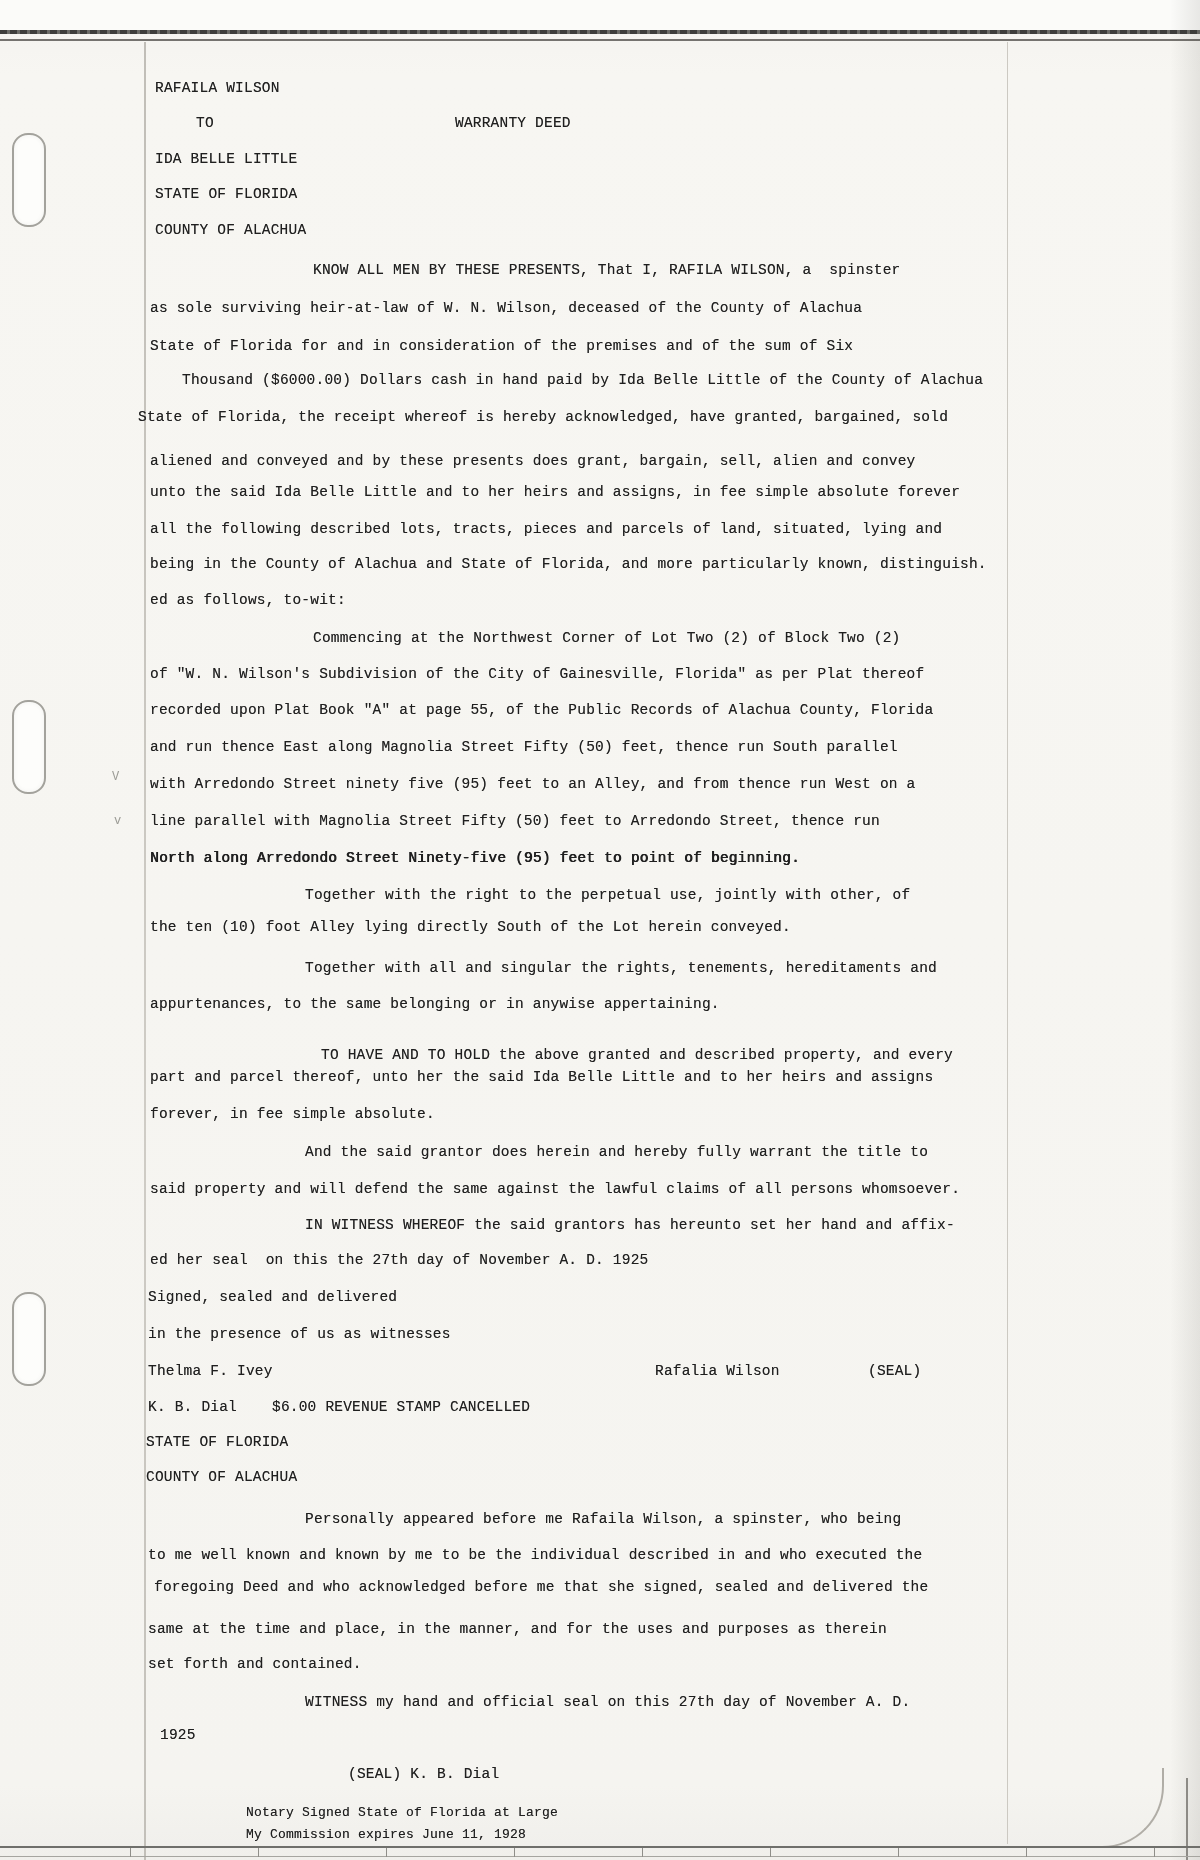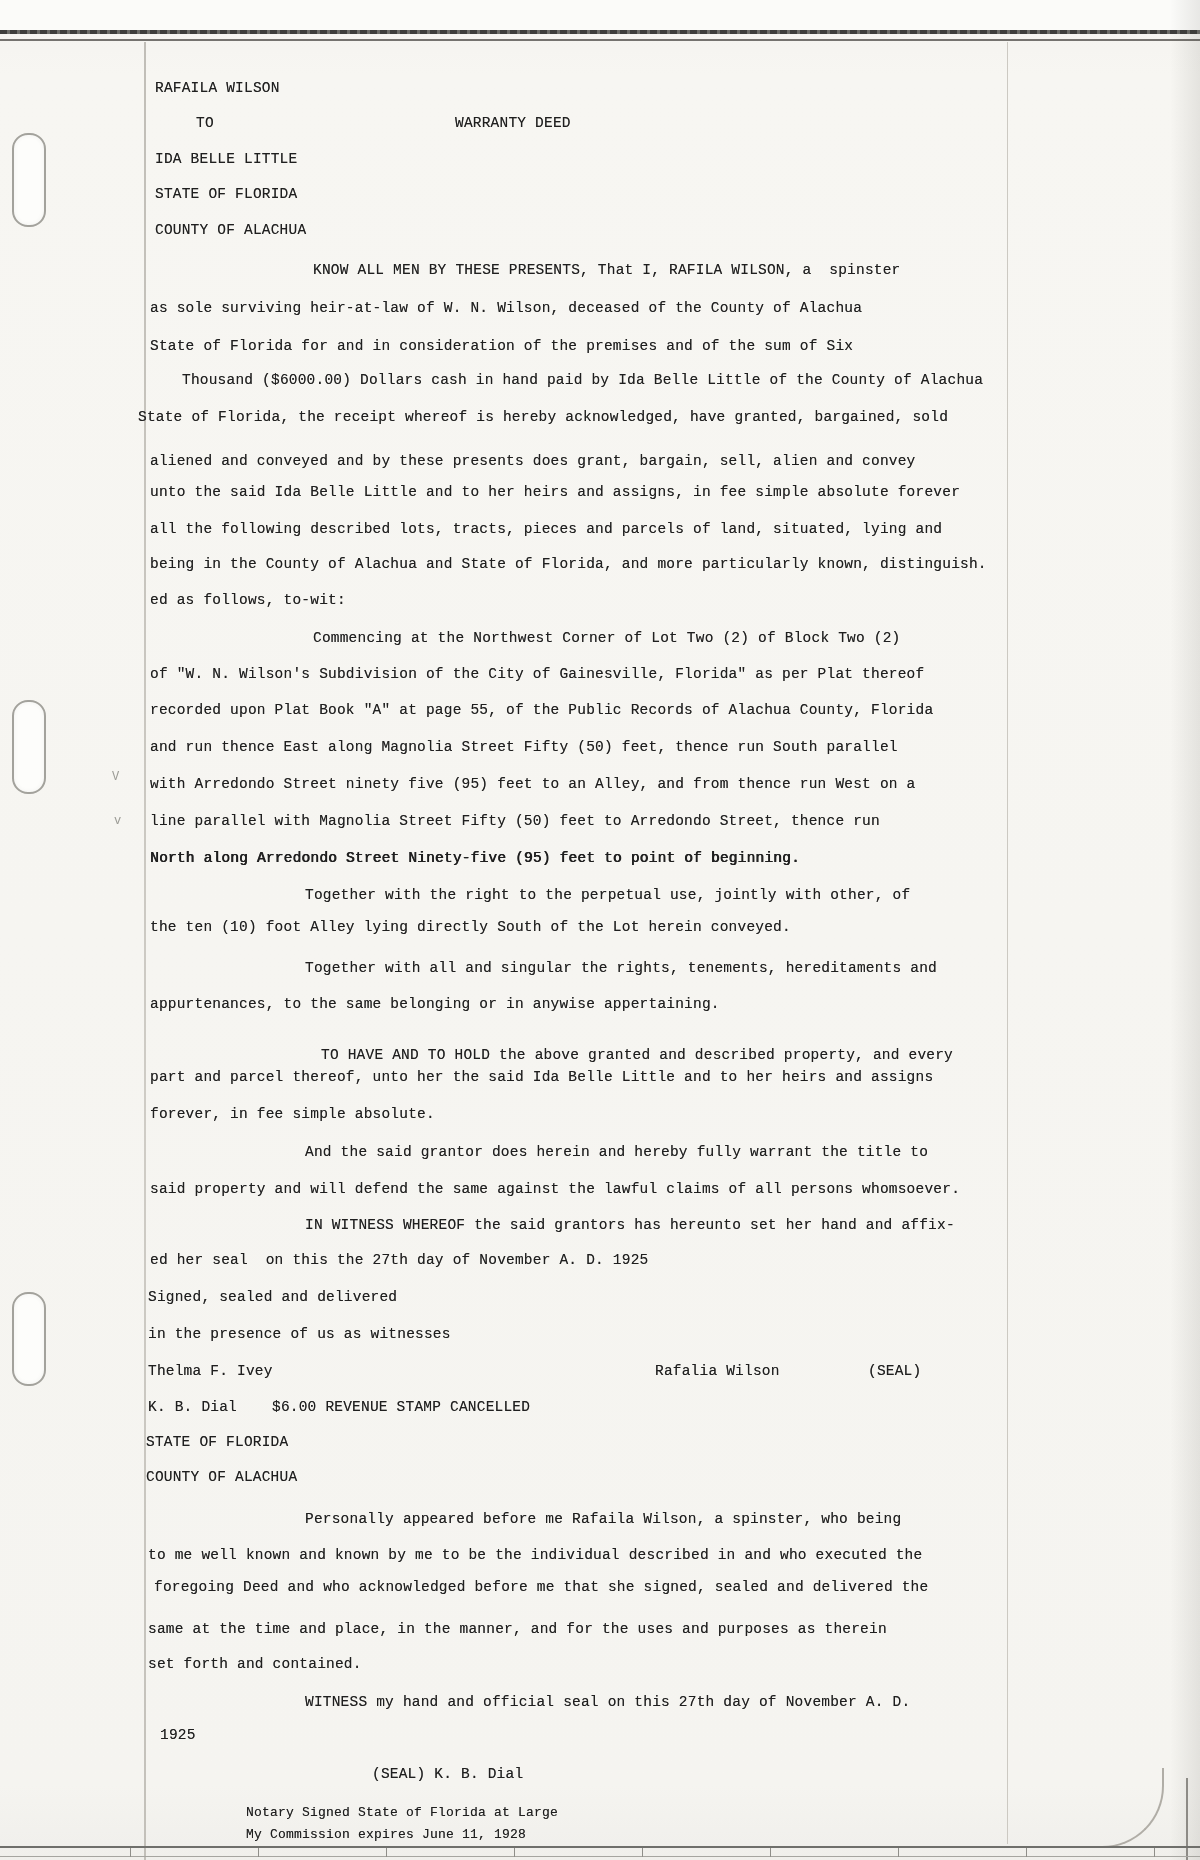--- a/index.html
+++ b/index.html
@@ -108,21 +108,21 @@
       <div class="line" style="left: 272px; top: 1399px;">$6.00 REVENUE STAMP CANCELLED</div>
       <div class="line" style="left: 146px; top: 1434px;">STATE OF FLORIDA</div>
       <div class="line" style="left: 146px; top: 1469px;">COUNTY OF ALACHUA</div>
       <div class="line" style="left: 305px; top: 1511px;">Personally appeared before me Rafaila Wilson, a spinster, who being</div>
       <div class="line" style="left: 148px; top: 1547px;">to me well known and known by me to be the individual described in and who executed the</div>
       <div class="line" style="left: 148px; top: 1579px; margin-left: 6px;">foregoing Deed and who acknowledged before me that she signed, sealed and delivered the</div>
       <div class="line" style="left: 148px; top: 1621px;">same at the time and place, in the manner, and for the uses and purposes as therein</div>
       <div class="line" style="left: 148px; top: 1656px;">set forth and contained.</div>
       <div class="line" style="left: 305px; top: 1694px;">WITNESS my hand and official seal on this 27th day of November A. D.</div>
       <div class="line" style="left: 160px; top: 1727px;">1925</div>
-      <div class="line" style="left: 372px; top: 1766px; font-family: Liberation Mono, monospace;">(SEAL) K. B. Dial</div>
+      <div class="line" style="left: 348px; top: 1766px; font-family: Liberation Mono, monospace;">(SEAL) K. B. Dial</div>
       <div class="line small" style="left: 246px; top: 1805px;">Notary Signed State of Florida at Large</div>
       <div class="line small" style="left: 246px; top: 1827px;">My Commission expires June 11, 1928</div>
       <div class="line faint" style="left: 112px; top: 770px;">V</div>
       <div class="line faint" style="left: 114px; top: 814px;">v</div>
     </div>
 
   <div class="corner-curve"></div>
   <div class="edge-br"></div>
   <div class="bottom-rule"></div>
   <div class="bottom-rule2"></div>

